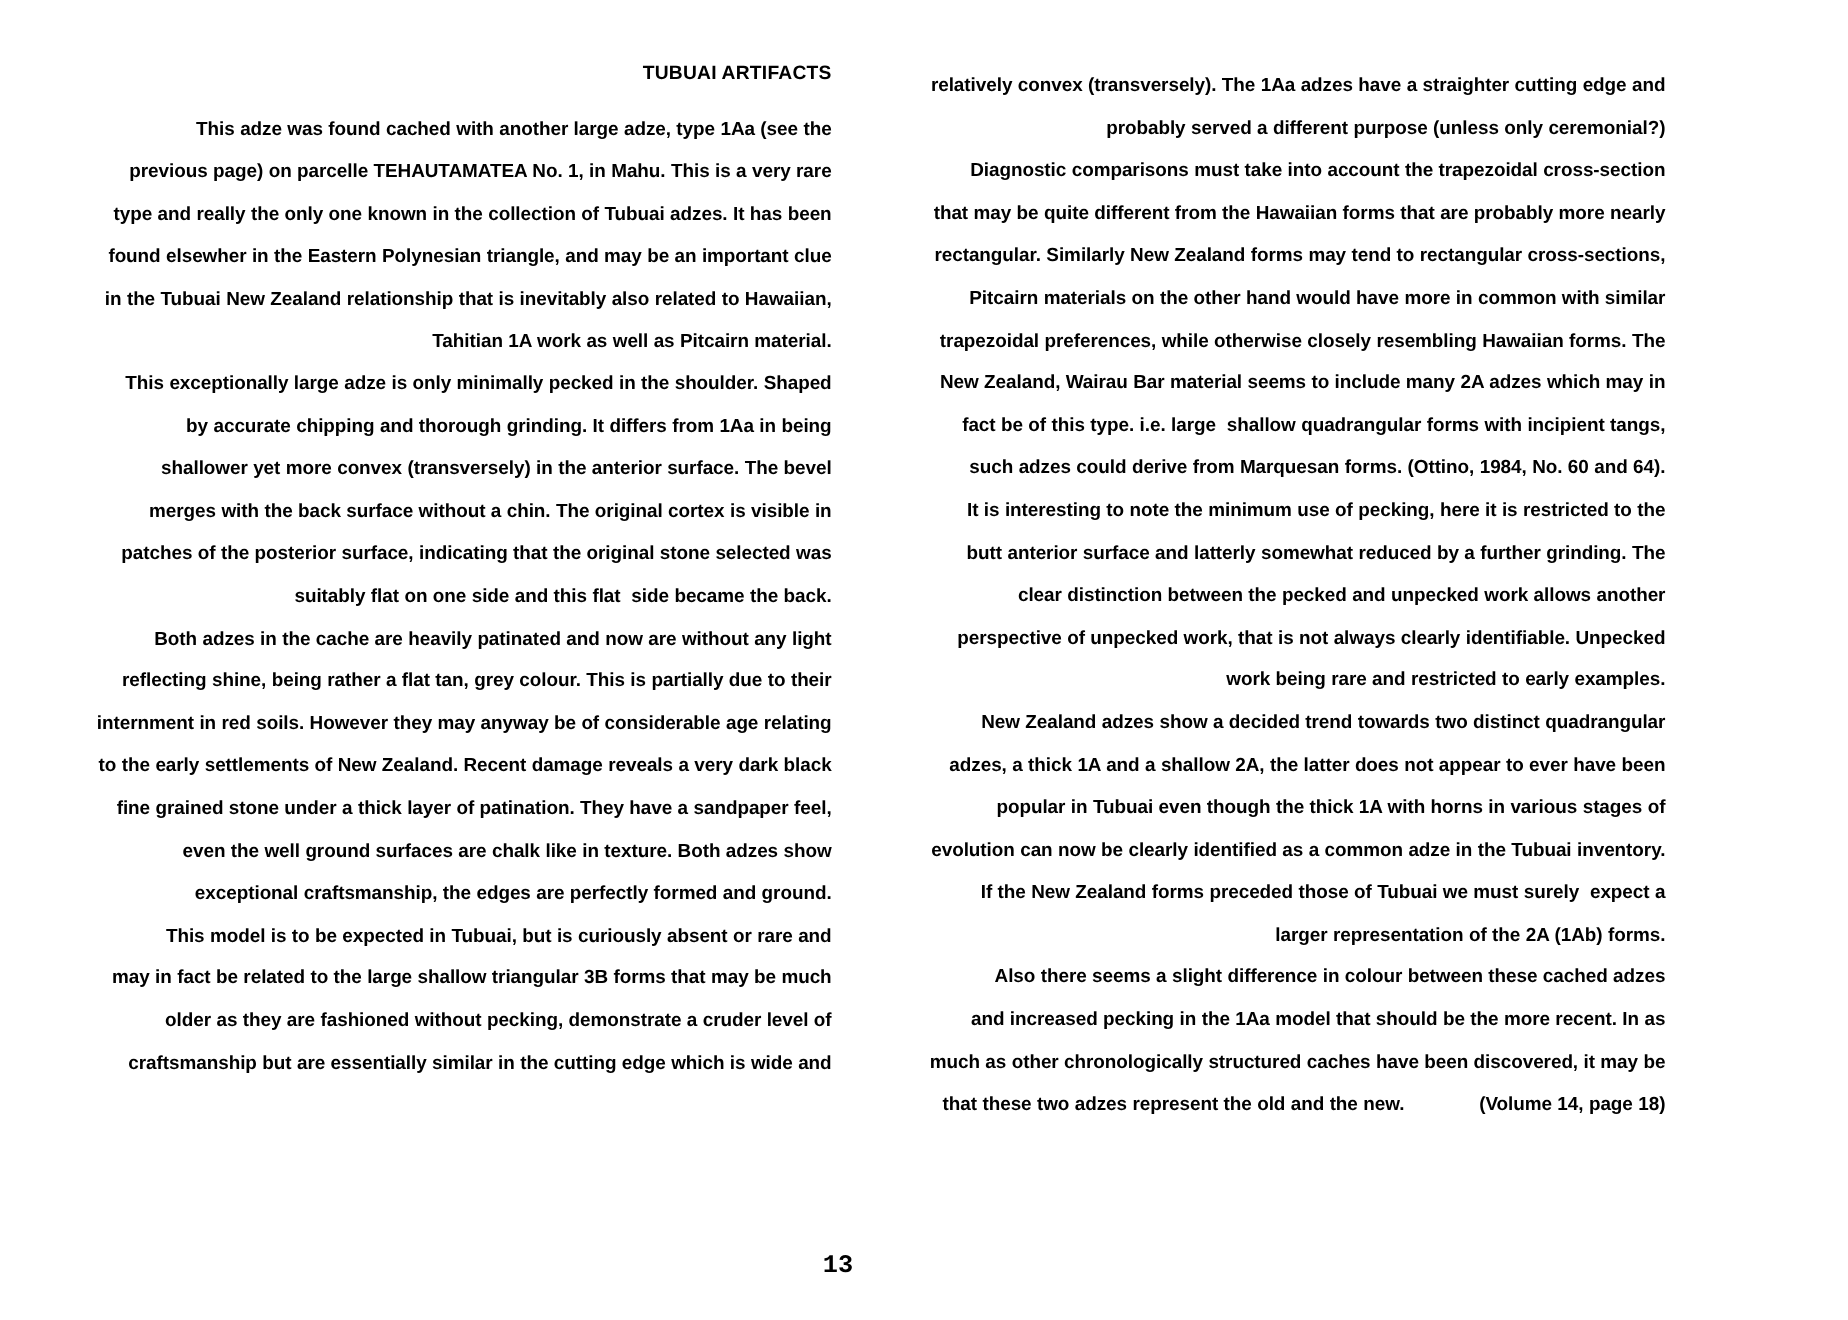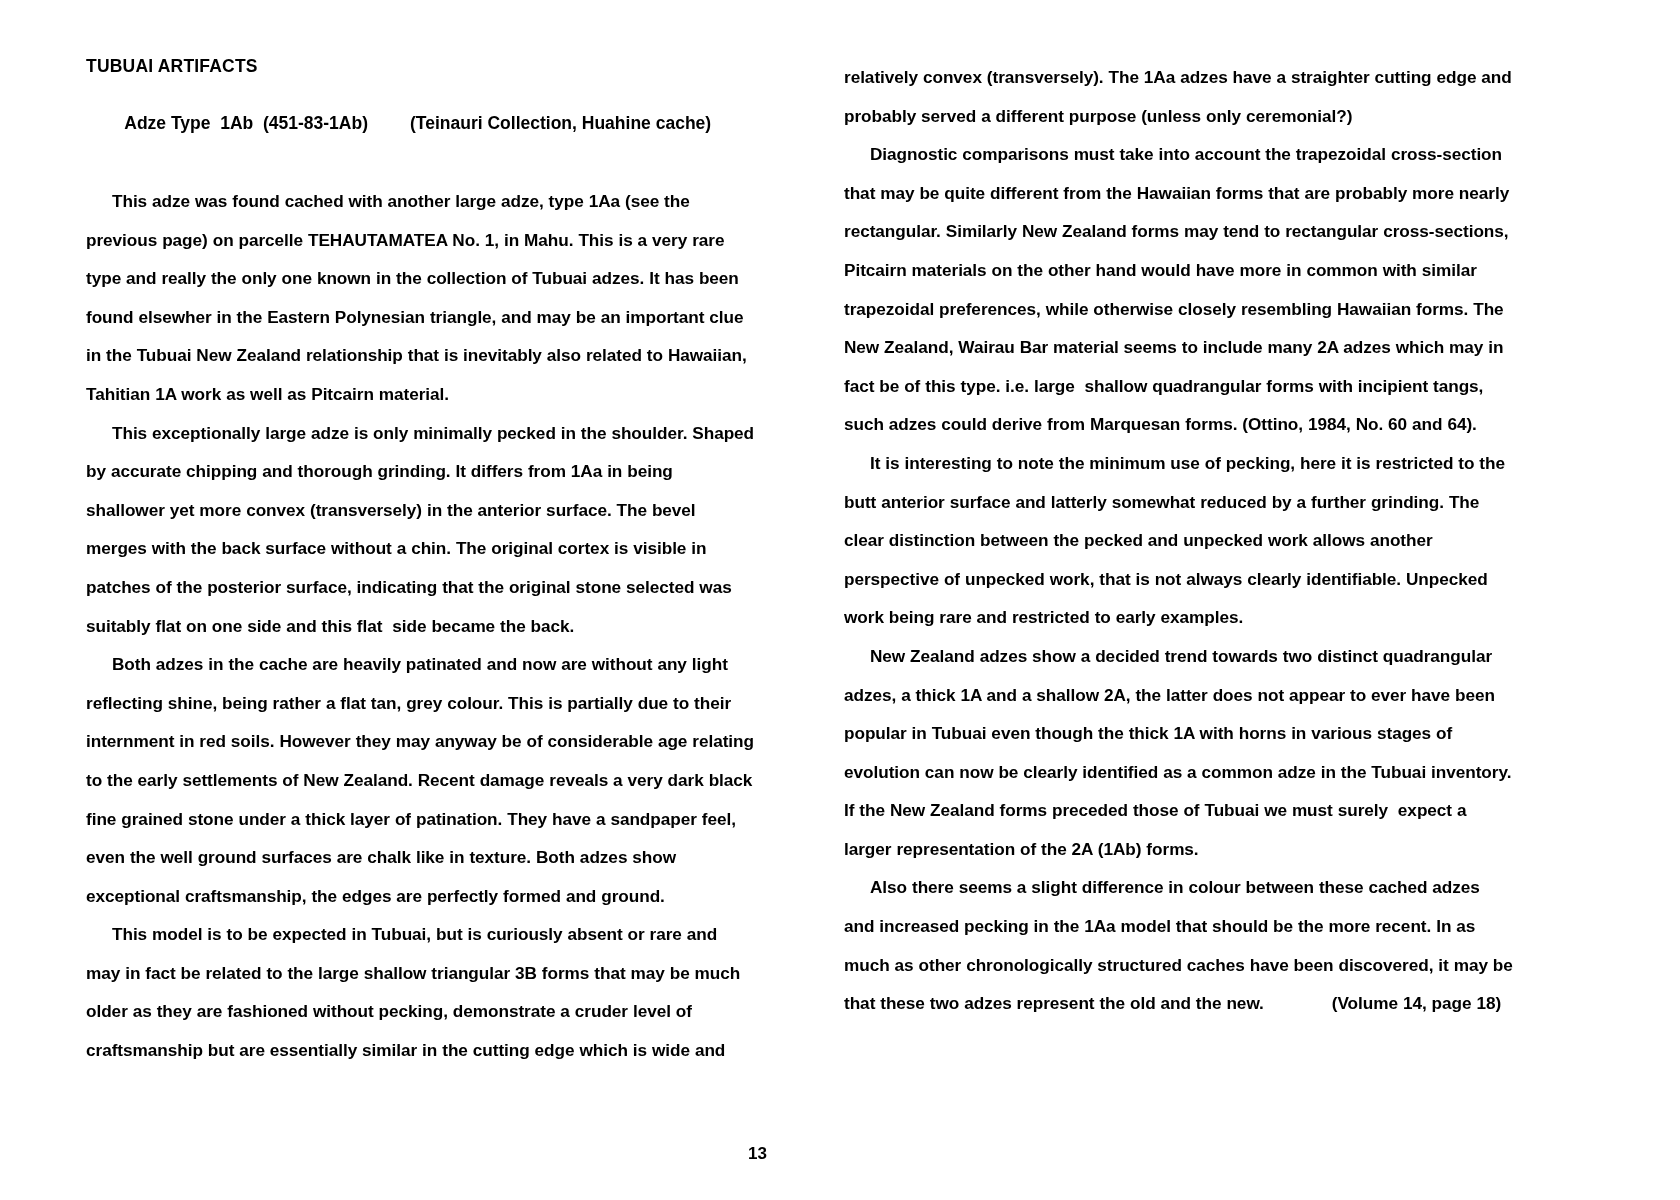--- a/index.html
+++ b/index.html
@@ -13,20 +13,21 @@
     font-family: "Liberation Sans", "DejaVu Sans", sans-serif;
     color: #000000;
     overflow: hidden;
     position: relative;
   }
   .spread {
     position: absolute;
     inset: 0;
     display: flex;
     flex-direction: row;
+    text-align: right;
   }
   .page {
     position: relative;
     width: 840px;
     height: 1200px;
     box-sizing: border-box;
     background: #ffffff;
   }
   .page-inner {
     position: absolute;
@@ -69,40 +70,38 @@
   }
   p.body-par.no-indent { text-indent: 0; }
   p.body-par .trailing-note {
     display: inline-block;
     margin-left: 42px;
   }
 
   .page-number {
     position: absolute;
     bottom: 38px;
-    font-size: 17px;
+    font-size: 23px;
     font-weight: bold;
     line-height: 1;
+    font-family: Liberation Mono, monospace;
   }
   .page-left .page-number { left: 748px; }
   .page-right { overflow: visible; }
 </style>
 </head>
 <body>
 
 <div class="spread">
 
   <div class="page page-left">
     <div class="page-inner">
 
       <h1 class="doc-title">TUBUAI ARTIFACTS</h1>
 
-      <div class="subtitle-row">
-        <span class="subtitle-main">Adze Type  1Ab  (451-83-1Ab)</span><span class="subtitle-note">(Teinauri Collection, Huahine cache)</span>
-      </div>
 
       <p class="body-par">This adze was found cached with another large adze, type 1Aa (see the previous page) on parcelle TEHAUTAMATEA No. 1, in Mahu. This is a very rare type and really the only one known in the collection of Tubuai adzes. It has been found elsewher in the Eastern Polynesian triangle, and may be an important clue in the Tubuai New Zealand relationship that is inevitably also related to Hawaiian, Tahitian 1A work as well as Pitcairn material.</p>
       <p class="body-par">This exceptionally large adze is only minimally pecked in the shoulder. Shaped by accurate chipping and thorough grinding. It differs from 1Aa in being shallower yet more convex (transversely) in the anterior surface. The bevel merges with the back surface without a chin. The original cortex is visible in patches of the posterior surface, indicating that the original stone selected was suitably flat on one side and this flat  side became the back.</p>
       <p class="body-par">Both adzes in the cache are heavily patinated and now are without any light reflecting shine, being rather a flat tan, grey colour. This is partially due to their internment in red soils. However they may anyway be of considerable age relating to the early settlements of New Zealand. Recent damage reveals a very dark black fine grained stone under a thick layer of patination. They have a sandpaper feel, even the well ground surfaces are chalk like in texture. Both adzes show exceptional craftsmanship, the edges are perfectly formed and ground.</p>
       <p class="body-par">This model is to be expected in Tubuai, but is curiously absent or rare and may in fact be related to the large shallow triangular 3B forms that may be much older as they are fashioned without pecking, demonstrate a cruder level of craftsmanship but are essentially similar in the cutting edge which is wide and</p>
 
     </div>
     <div class="page-number">13</div>
   </div>
 

